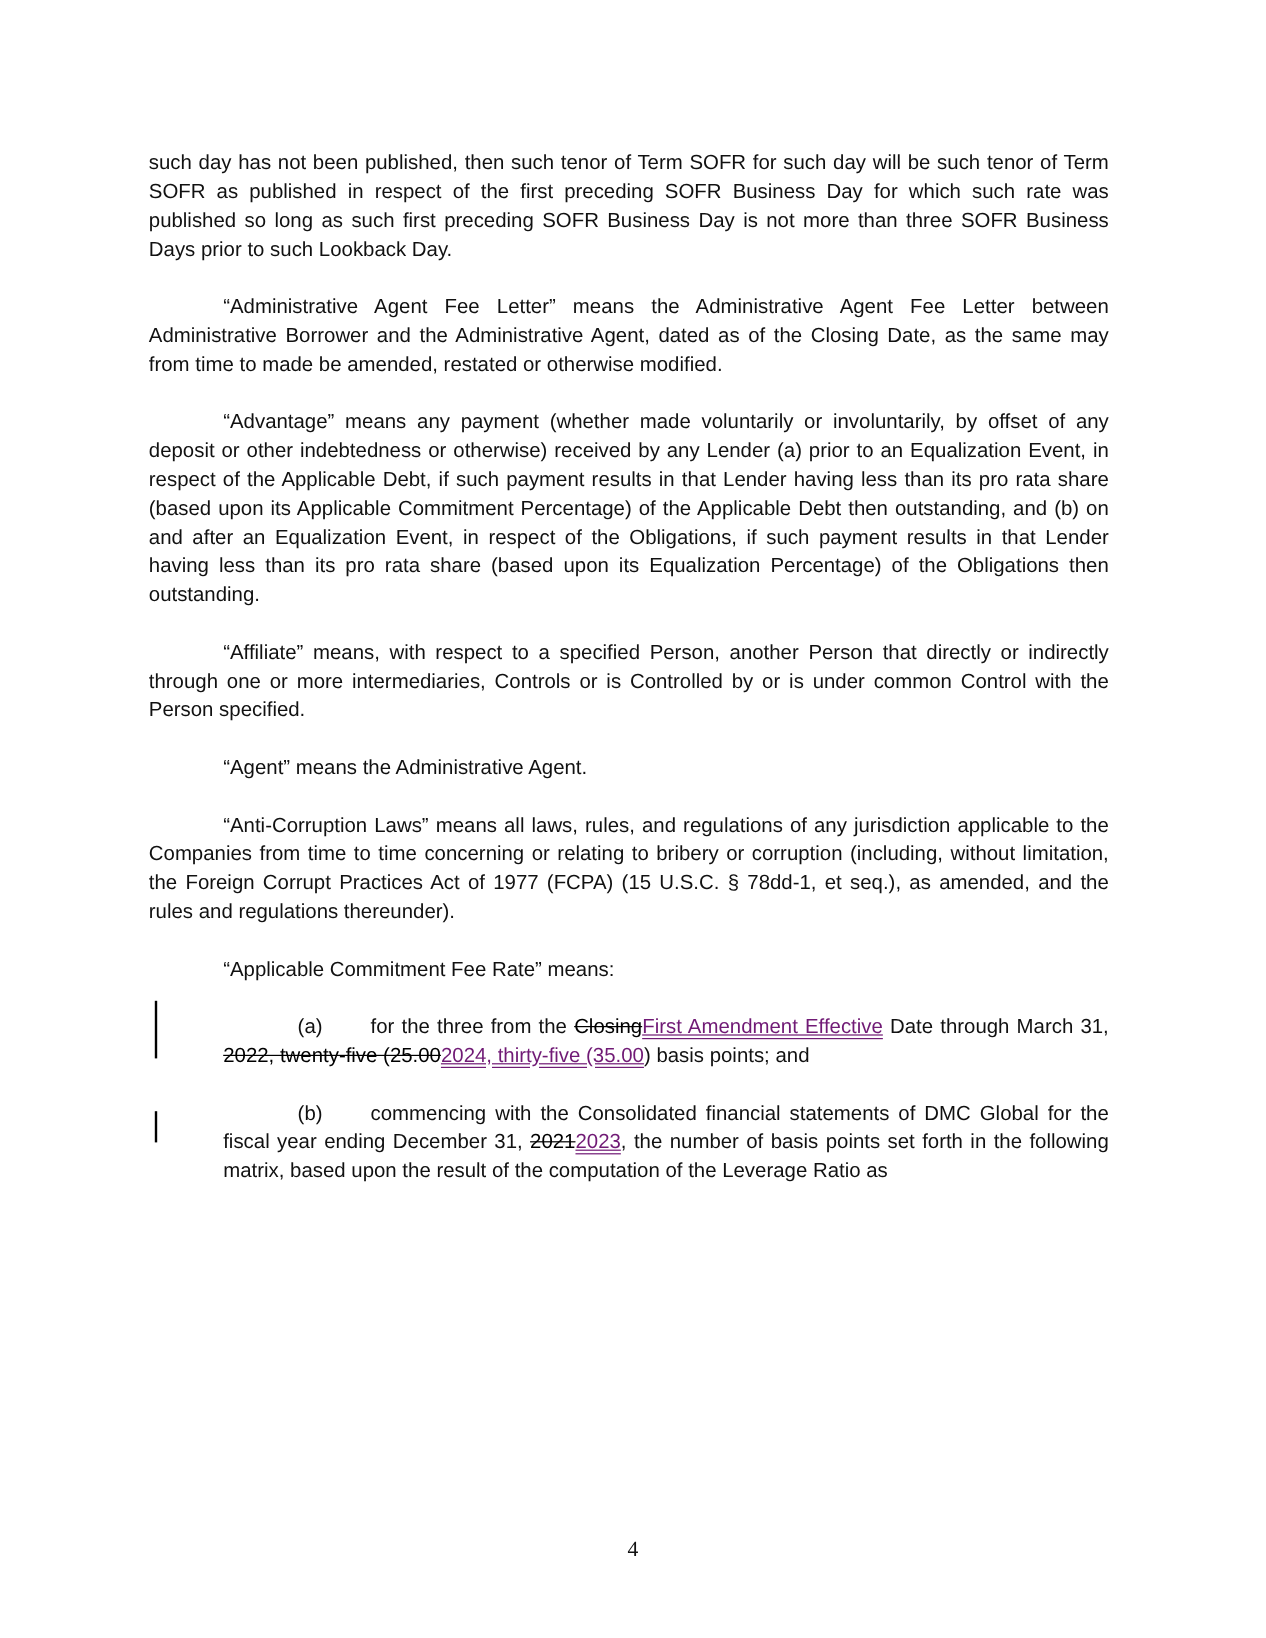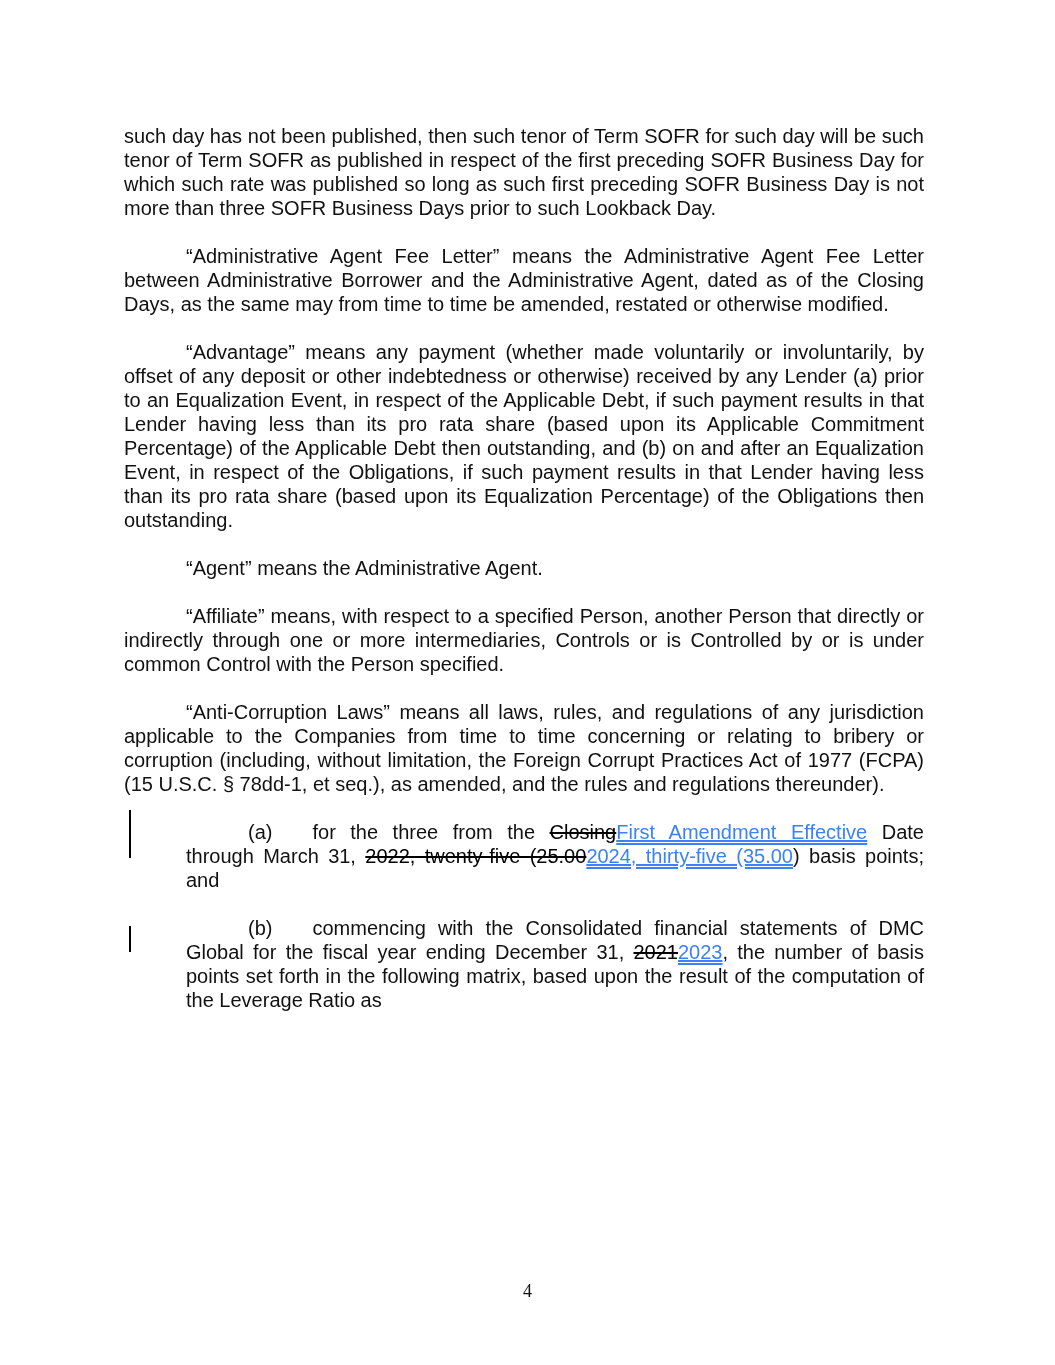--- a/index.html
+++ b/index.html
@@ -1,39 +1,40 @@
 <!DOCTYPE html>
 <html><head>
 <meta charset="utf-8">
 <style>
   html, body { margin: 0; padding: 0; background: #ffffff; }
   body { width: 1055px; height: 1365px; position: relative; overflow: hidden;
          font-family: "Liberation Sans", sans-serif; color: #111; }
   .page { position: absolute; left: 124px; top: 124px; width: 800px;
-          font-size: 20px; line-height: 24px; }
+          font-size: 17px; line-height: 24px; }
   p { margin: 0 0 24px 0; text-align: justify; }
   .indent { text-indent: 62px; }
   .sub { margin-left: 62px; text-indent: 62px; position: relative; }
   .del { color: #000000; text-decoration: line-through; }
-  .ins { color: #3b82f6; text-decoration: underline double; }
+  .ins { color: #701a75; text-decoration: underline double; }
   .changebar { position: absolute; left: -57px; width: 1.5px; background: #000; }
   .pageno { position: absolute; top: 1281px; left: 0; width: 1055px; text-align: center;
             font-family: "Liberation Serif", serif; font-size: 18px; }
   .tab { display: inline-block; width: 40px; }
 </style>
 </head>
 <body>
 
 <div class="page">
   <p>such day has not been published, then such tenor of Term SOFR for such day will be such tenor of Term SOFR as published in respect of the first preceding SOFR Business Day for which such rate was published so long as such first preceding SOFR Business Day is not more than three SOFR Business Days prior to such Lookback Day.</p>
-  <p class="indent">“Administrative Agent Fee Letter” means the Administrative Agent Fee Letter between Administrative Borrower and the Administrative Agent, dated as of the Closing Days, as the same may from time to time be amended, restated or otherwise modified.</p>
+  <p class="indent">“Administrative Agent Fee Letter” means the Administrative Agent Fee Letter between Administrative Borrower and the Administrative Agent, dated as of the Closing Date, as the same may from time to made be amended, restated or otherwise modified.</p>
   <p class="indent">“Advantage” means any payment (whether made voluntarily or involuntarily, by offset of any deposit or other indebtedness or otherwise) received by any Lender (a) prior to an Equalization Event, in respect of the Applicable Debt, if such payment results in that Lender having less than its pro rata share (based upon its Applicable Commitment Percentage) of the Applicable Debt then outstanding, and (b) on and after an Equalization Event, in respect of the Obligations, if such payment results in that Lender having less than its pro rata share (based upon its Equalization Percentage) of the Obligations then outstanding.</p>
+  <p class="indent">“Affiliate” means, with respect to a specified Person, another Person that directly or indirectly through one or more intermediaries, Controls or is Controlled by or is under common Control with the Person specified.</p>
   <p class="indent">“Agent” means the Administrative Agent.</p>
-  <p class="indent">“Affiliate” means, with respect to a specified Person, another Person that directly or indirectly through one or more intermediaries, Controls or is Controlled by or is under common Control with the Person specified.</p>
   <p class="indent">“Anti-Corruption Laws” means all laws, rules, and regulations of any jurisdiction applicable to the Companies from time to time concerning or relating to bribery or corruption (including, without limitation, the Foreign Corrupt Practices Act of 1977 (FCPA) (15 U.S.C. § 78dd-1, et seq.), as amended, and the rules and regulations thereunder).</p>
+  <p class="indent">“Applicable Commitment Fee Rate” means:</p>
 
   <p class="sub">
     <span class="changebar" style="top:-10px;height:48px;"></span>
     <span>(a)</span><span class="tab"></span><span>for the three from the </span><span class="del">Closing</span><span class="ins">First Amendment Effective</span><span> Date through March 31, </span><span class="del">2022, twenty-five (25.00</span><span class="ins">2024, thirty-five (35.00</span><span>) basis points; and</span>
   </p>
 
   <p class="sub">
     <span class="changebar" style="top:10px;height:26px;"></span>
     <span>(b)</span><span class="tab"></span><span>commencing with the Consolidated financial statements of DMC Global for the fiscal year ending December 31, </span><span class="del">2021</span><span class="ins">2023</span><span>, the number of basis points set forth in the following matrix, based upon the result of the computation of the Leverage Ratio as</span>
   </p>

